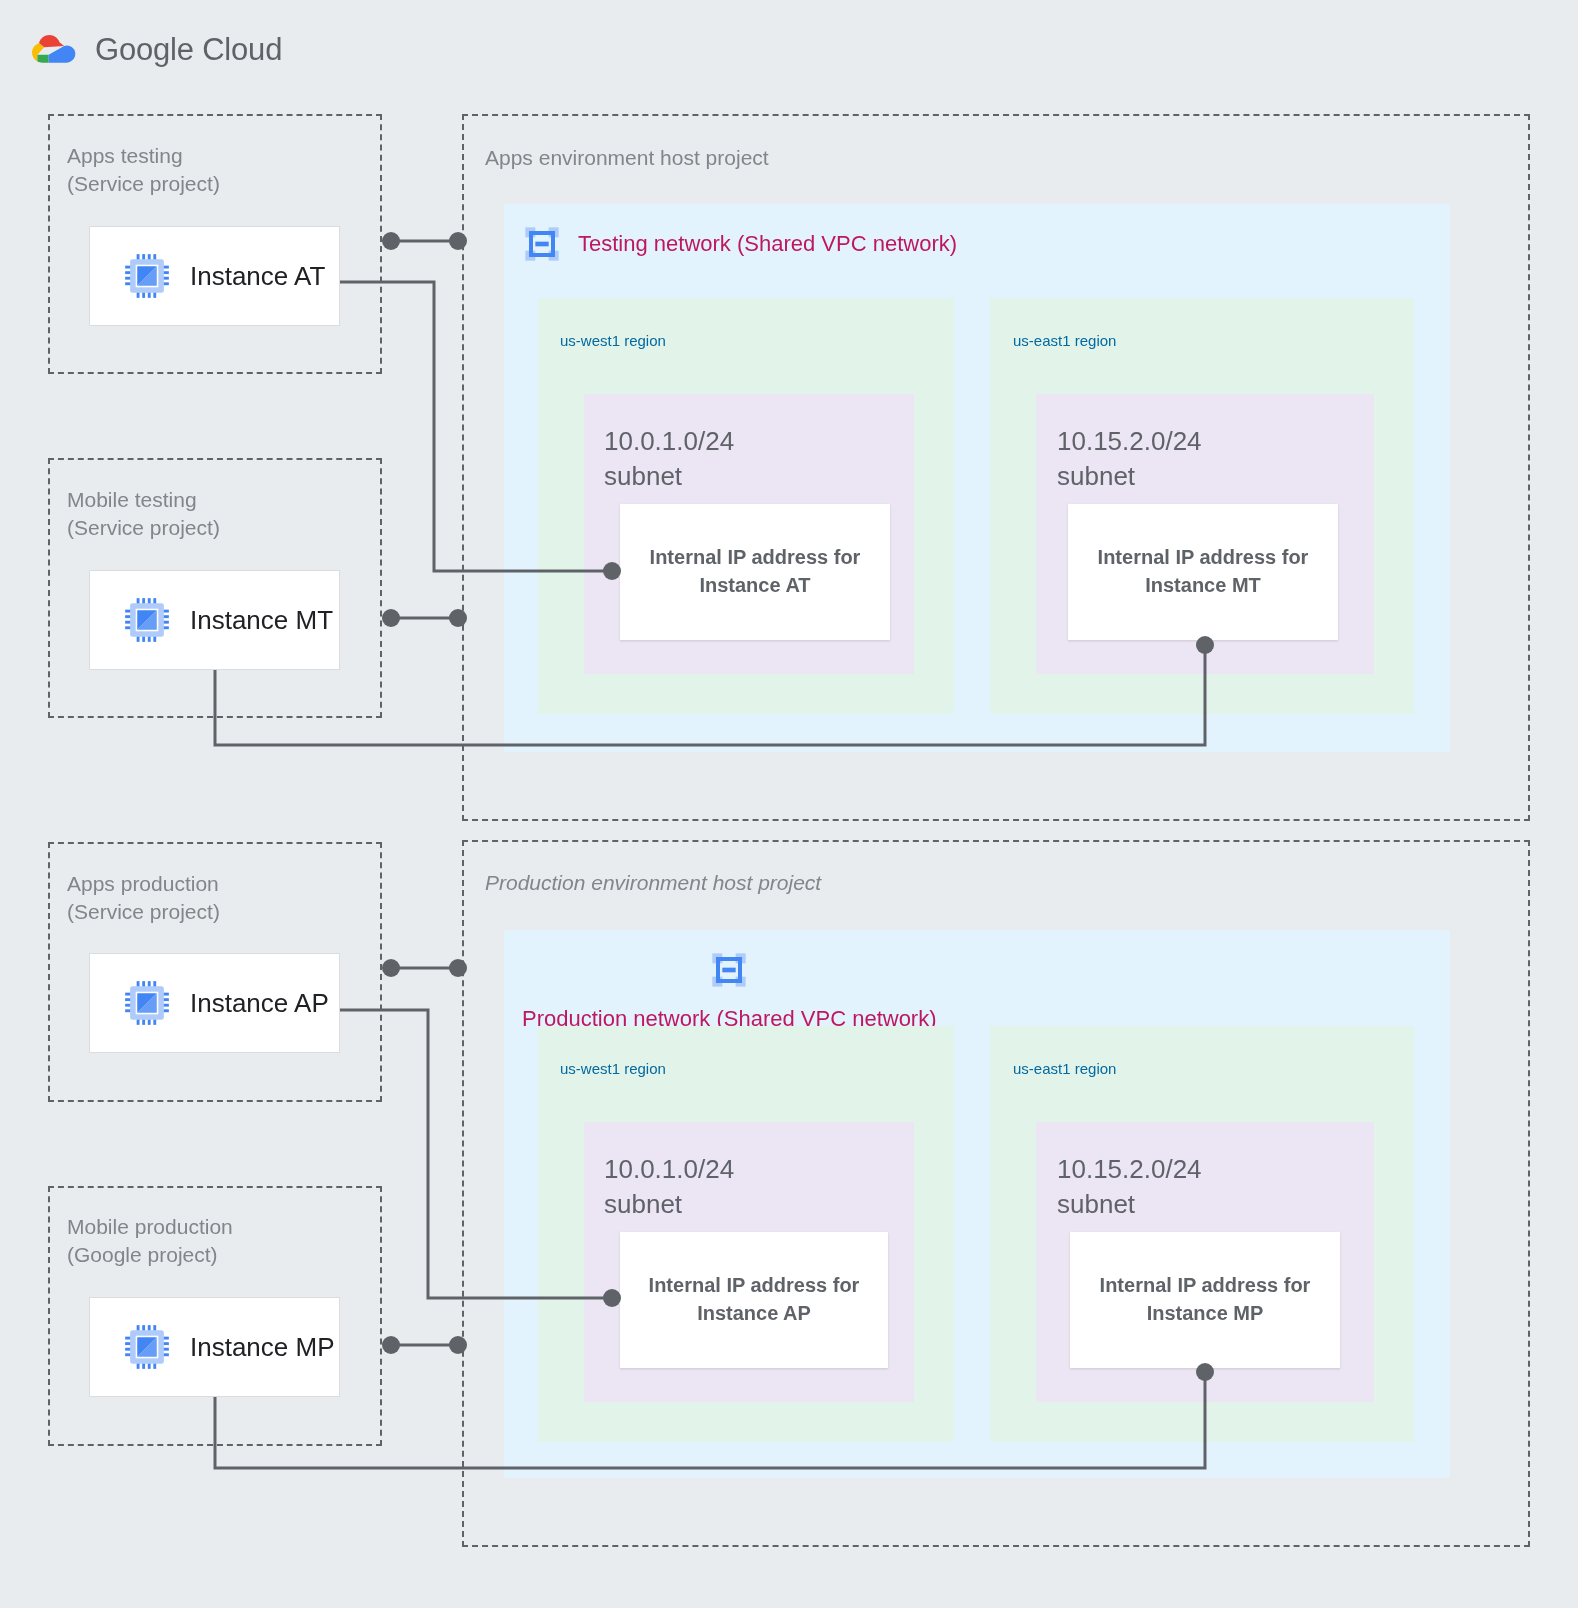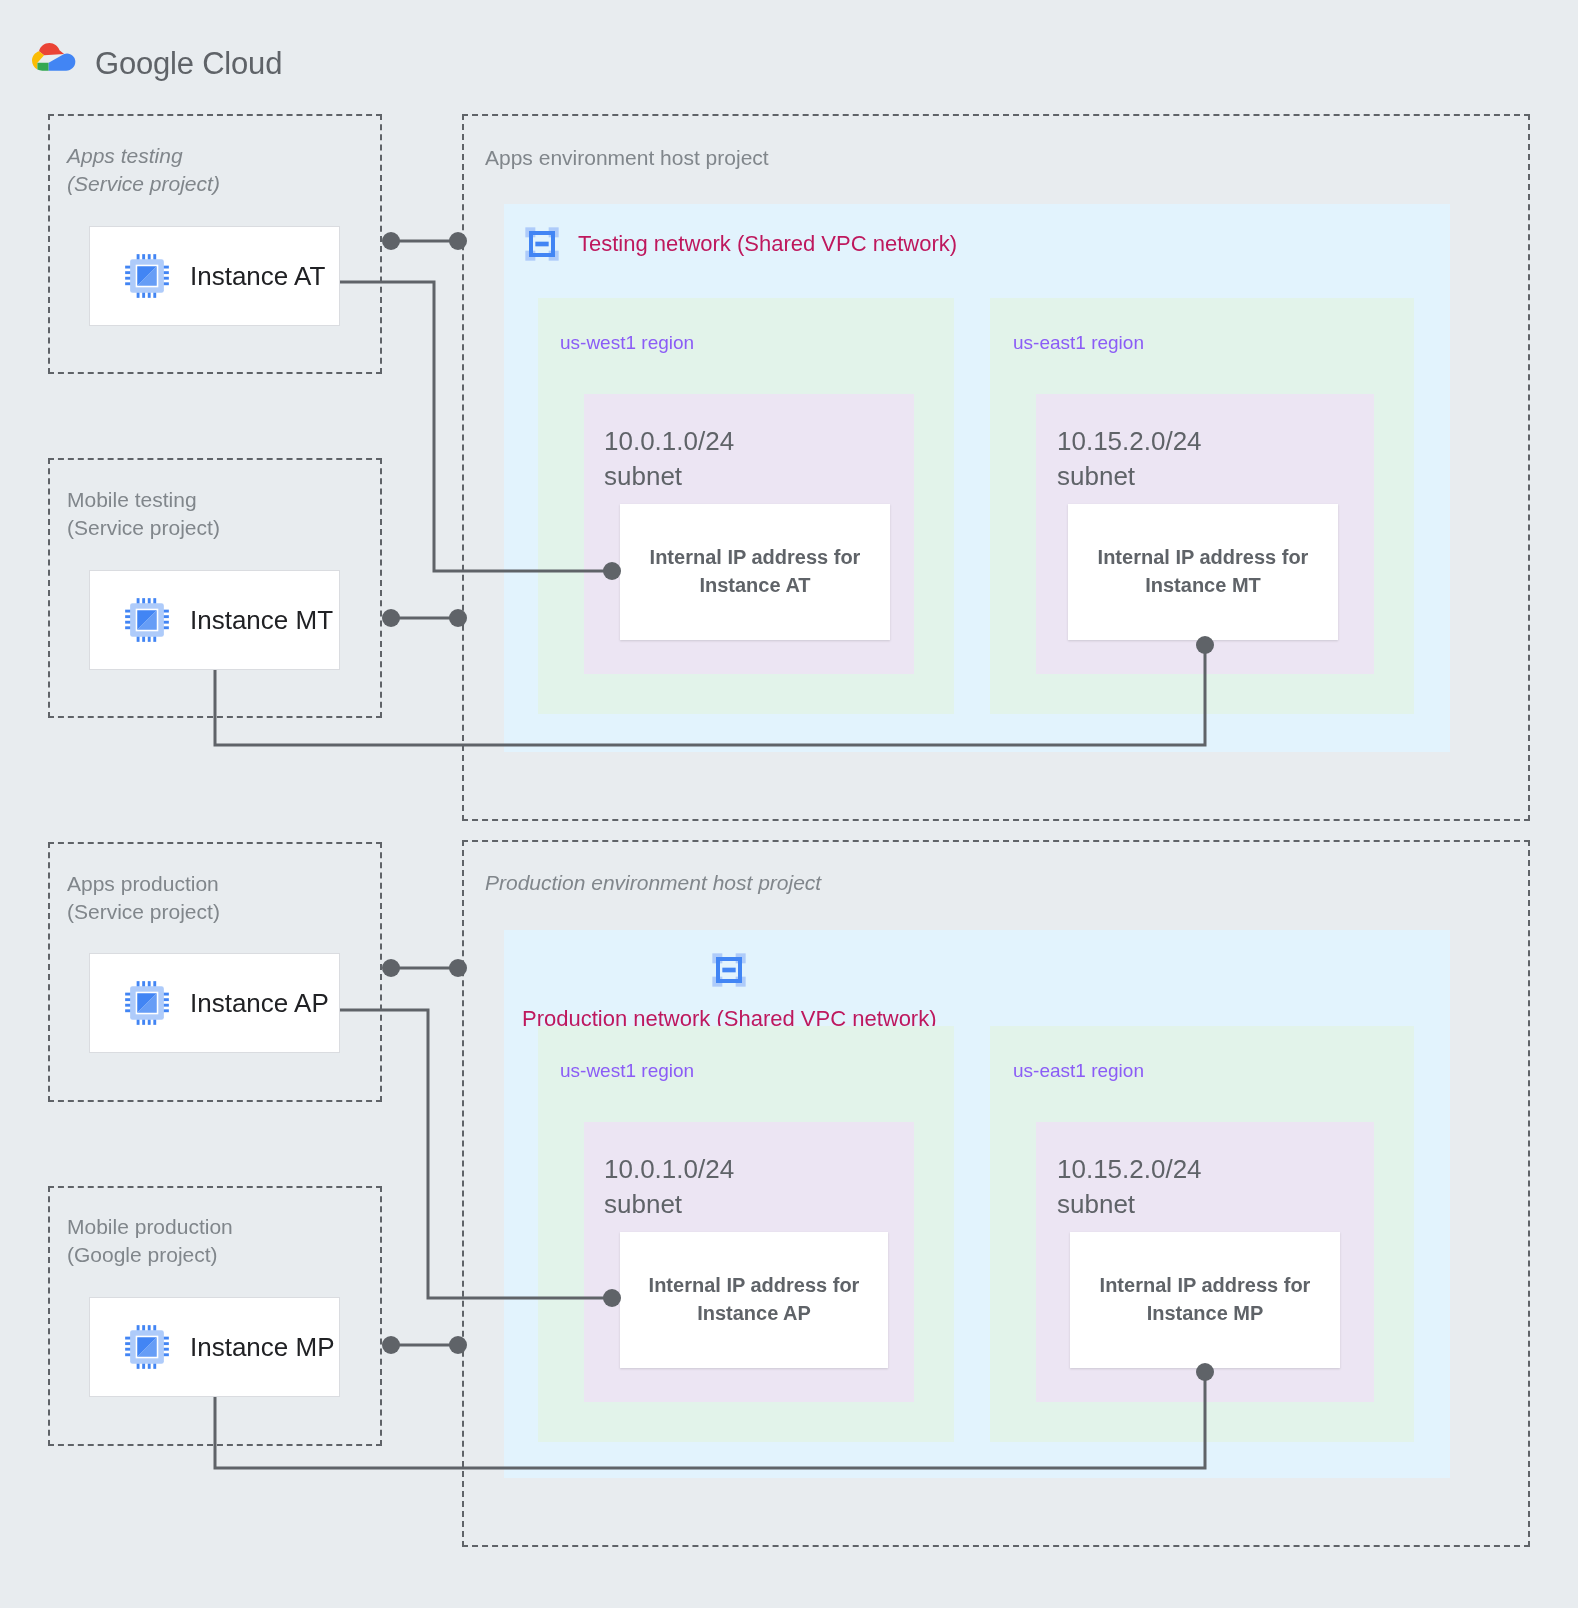--- a/index.html
+++ b/index.html
@@ -18,21 +18,21 @@
     background: #e8ecef;
     overflow: hidden;
   }
 
   
   .brand {
     position: absolute;
     left: 32px;
     top: 32px;
     display: flex;
-    align-items: flex-end;
+    align-items: flex-start;
     gap: 13px;
     height: 50px;
   }
   .brand-logo { width: 50px; height: 42px; display: block; }
   .brand-text {
     font-size: 31px;
     color: #5f6368;
     letter-spacing: -0.2px;
     white-space: nowrap;
   }
@@ -72,22 +72,22 @@
   }
 
   
   .region-box {
     position: absolute;
     background: #e2f3ea;
     box-sizing: border-box;
   }
   .region-label {
     position: absolute;
-    color: #8b5cf6;
-    font-size: 19px;
+    color: #0369a1;
+    font-size: 15px;
     white-space: nowrap;
   }
   .subnet-box {
     position: absolute;
     background: #ece5f3;
     box-sizing: border-box;
   }
   .subnet-label {
     position: absolute;
     color: #5f6368;
@@ -148,21 +148,21 @@
     <svg class="brand-logo" viewBox="0 0 60 50">
       <path d="M38.5 16.5 L33 12 C31 7 26.5 3.5 21 3.5 C15 3.5 9.8 7.6 8.4 13.2 L14.5 18 Z" fill="#ea4335"></path>
       <path d="M8.4 13.2 C3.6 14.7 0 19.2 0 24.5 C0 29.3 2.6 33.2 6.5 35.2 L6.5 27 L14.5 18 Z" fill="#fbbc05"></path>
       <path d="M6.5 35.2 C8.2 36.1 10.2 36.6 12.3 36.6 L20 36.6 L20 27 L6.5 27 Z" fill="#34a853"></path>
       <path d="M38.5 16.5 L20 27 L20 36.6 L41 36.6 C47 36.6 52 31.8 52 26 C52 20.4 47.5 16 42 16 Z" fill="#4285f4"></path>
     </svg>
     <div class="brand-text"><b>Google</b><span> Cloud</span></div>
   </div>
 
   <div class="dashed-box" style="left:48px; top:114px; width:334px; height:260px;"></div>
-  <div class="proj-label" style="left:67px; top:142px;font-style:italic;">Apps testing
+  <div class="proj-label" style="left:67px; top:142px;">Apps testing
 (Service project)</div>
   <div class="inst-card" style="left:89px; top:226px; width:251px; height:100px;">
     <svg class="ce-icon" viewBox="0 0 24 24">
       <g fill="#4285f4">
         <rect x="6.6" y="0.6" width="1.5" height="3"></rect>
           <rect x="9.5" y="0.6" width="1.5" height="3"></rect>
         <rect x="12.4" y="0.6" width="1.5" height="3"></rect>
           <rect x="15.3" y="0.6" width="1.5" height="3"></rect>
         <rect x="6.6" y="20.4" width="1.5" height="3"></rect>
           <rect x="9.5" y="20.4" width="1.5" height="3"></rect>

